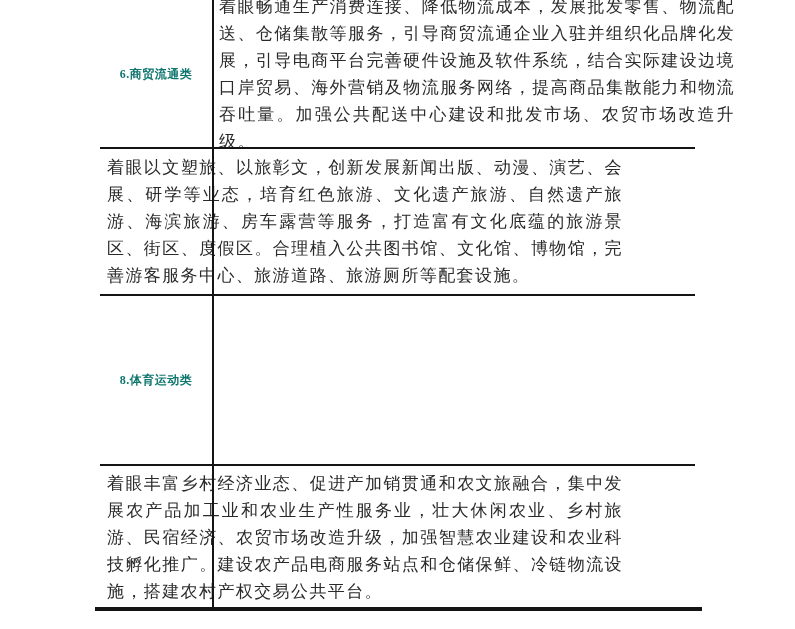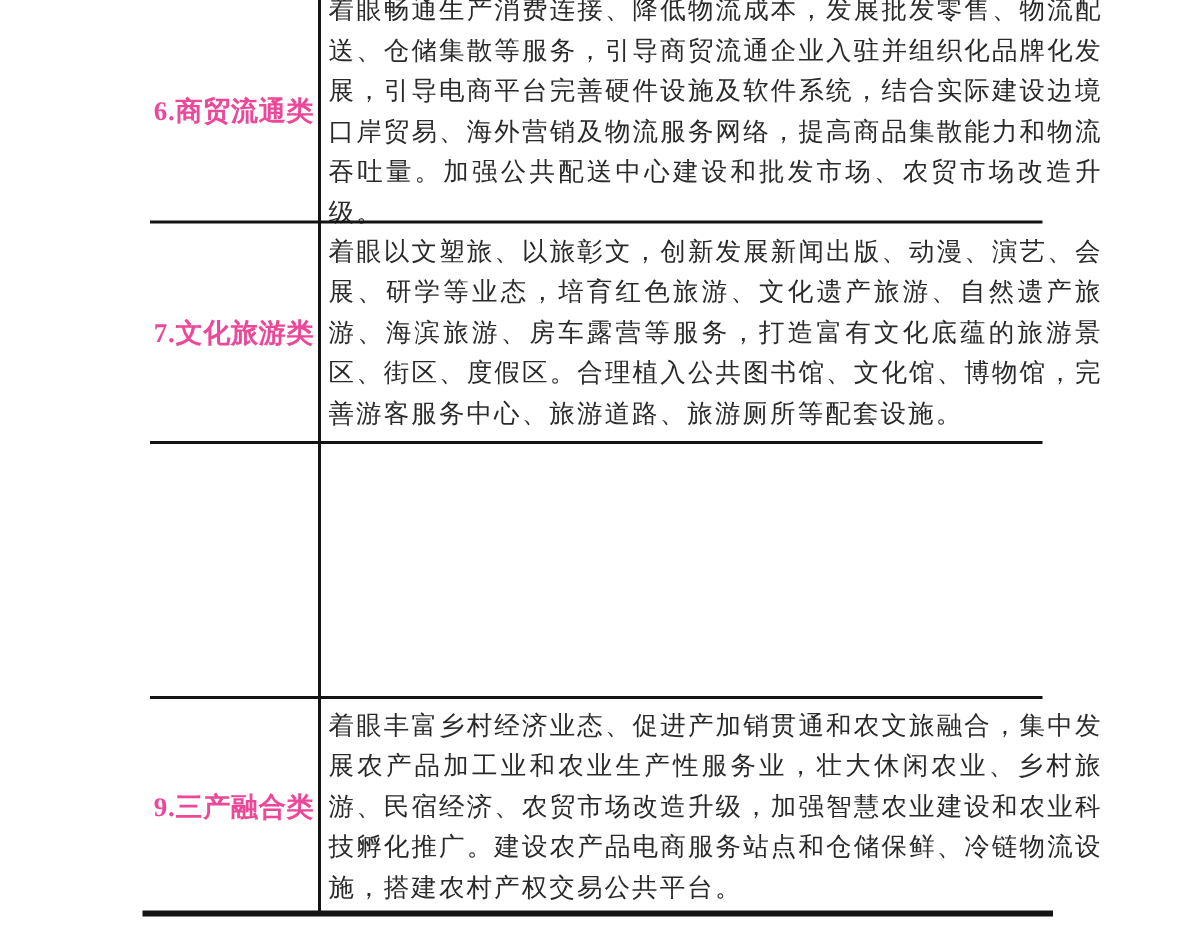--- a/index.html
+++ b/index.html
@@ -15,23 +15,23 @@
   .row { display:flex; align-items:center; }
   .row.r0 { height:148px; }
   .row.r1 { height:147px; }
   .row.r2 { height:170px; }
   .row.r3 { height:145px; }
   .label-cell {
     width:112px;
     flex:0 0 112px;
     display:flex; align-items:center; justify-content:center;
     font-weight:700;
-    font-size:18px;
+    font-size:12px;
     letter-spacing:0.5px;
-    color:#ec4899;
+    color:#0f766e;
     white-space:nowrap;
   }
   .content-cell {
     margin-left:7px;
     width:516px;
     font-size:17px;
     line-height:27px;
     letter-spacing:1.4px;
     text-align:justify;
     color:#2a2a2a;
@@ -64,29 +64,28 @@
 <div class="page">
 
   <div class="rows">
 
     <div class="row r0">
       <div class="label-cell">6.商贸流通类</div>
       <div class="content-cell">着眼畅通生产消费连接、降低物流成本，发展批发零售、物流配送、仓储集散等服务，引导商贸流通企业入驻并组织化品牌化发展，引导电商平台完善硬件设施及软件系统，结合实际建设边境口岸贸易、海外营销及物流服务网络，提高商品集散能力和物流吞吐量。加强公共配送中心建设和批发市场、农贸市场改造升级。</div>
     </div>
 
     <div class="row r1">
-      <div class="label-cell">7.文化旅游类</div>
       <div class="content-cell">着眼以文塑旅、以旅彰文，创新发展新闻出版、动漫、演艺、会展、研学等业态，培育红色旅游、文化遗产旅游、自然遗产旅游、海滨旅游、房车露营等服务，打造富有文化底蕴的旅游景区、街区、度假区。合理植入公共图书馆、文化馆、博物馆，完善游客服务中心、旅游道路、旅游厕所等配套设施。</div>
     </div>
 
     <div class="row r2">
+      <div class="label-cell">8.体育运动类</div>
     </div>
 
     <div class="row r3">
-      <div class="label-cell">9.三产融合类</div>
       <div class="content-cell">着眼丰富乡村经济业态、促进产加销贯通和农文旅融合，集中发展农产品加工业和农业生产性服务业，壮大休闲农业、乡村旅游、民宿经济、农贸市场改造升级，加强智慧农业建设和农业科技孵化推广。建设农产品电商服务站点和仓储保鲜、冷链物流设施，搭建农村产权交易公共平台。</div>
     </div>
 
   </div>
 
   <div class="vline"></div>
   <div class="hline h0"></div>
   <div class="hline h1"></div>
   <div class="hline h2"></div>
   <div class="hline-bottom"></div>

